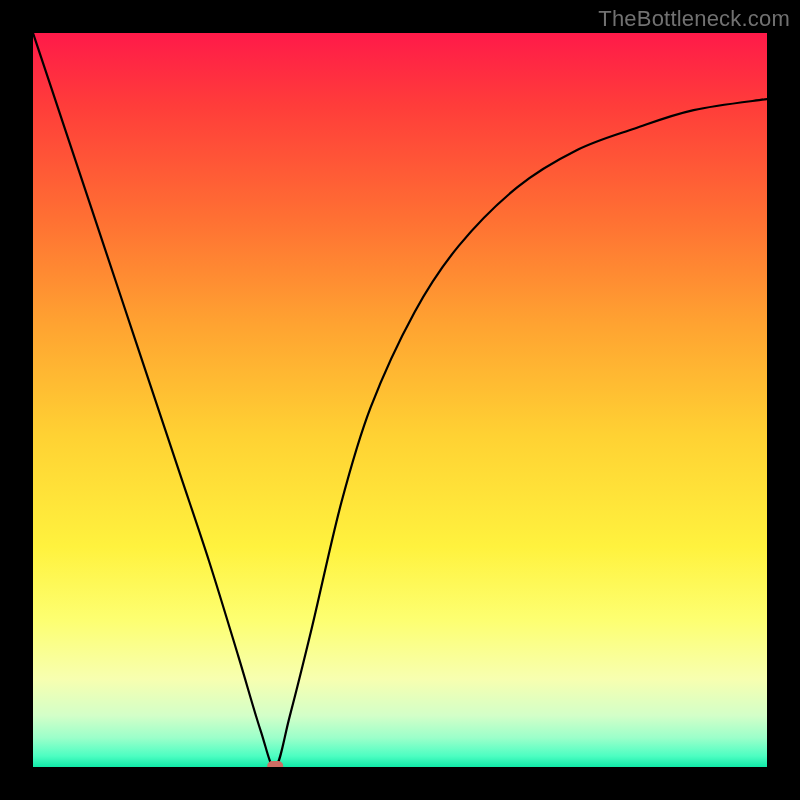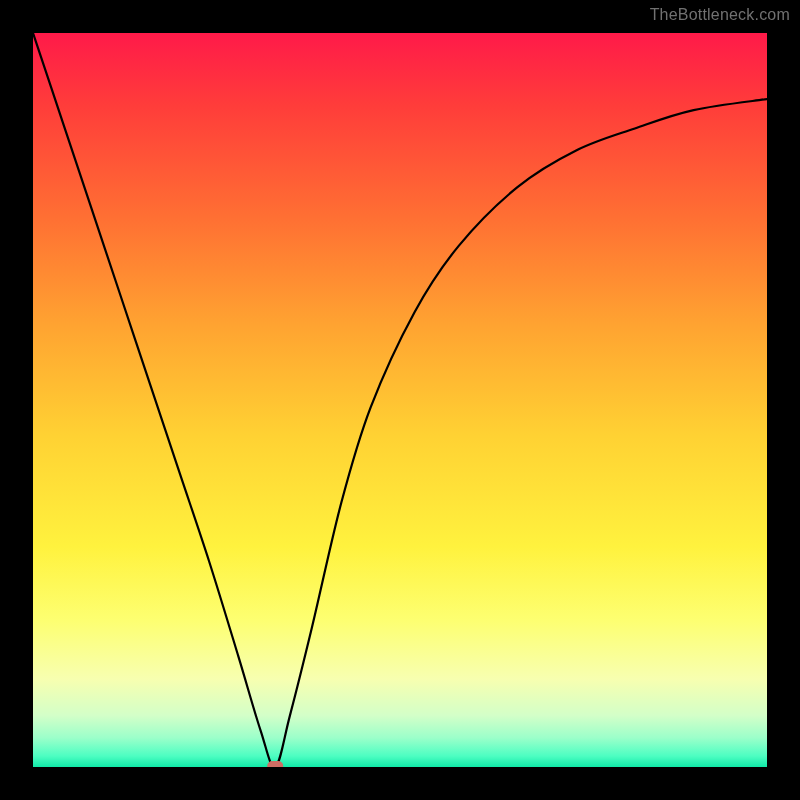--- a/index.html
+++ b/index.html
@@ -58,21 +58,21 @@
     stroke-linejoin: round;
   }
   .min-marker {
     fill: #cf6d64;
     stroke: none;
   }
   .watermark {
     position: absolute;
     top: 6px;
     right: 10px;
-    font-size: 16px;
+    font-size: 22px;
     font-weight: 400;
     letter-spacing: 0.2px;
     color: #717171;
   }
 </style>
 </head>
 <body>
 
 <div class="frame">
   <div class="plot-area">

